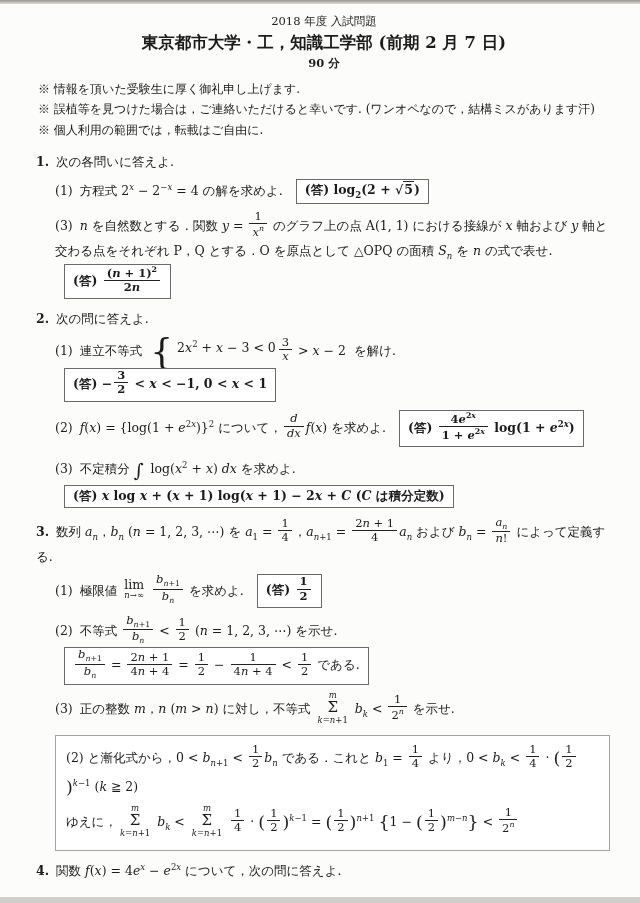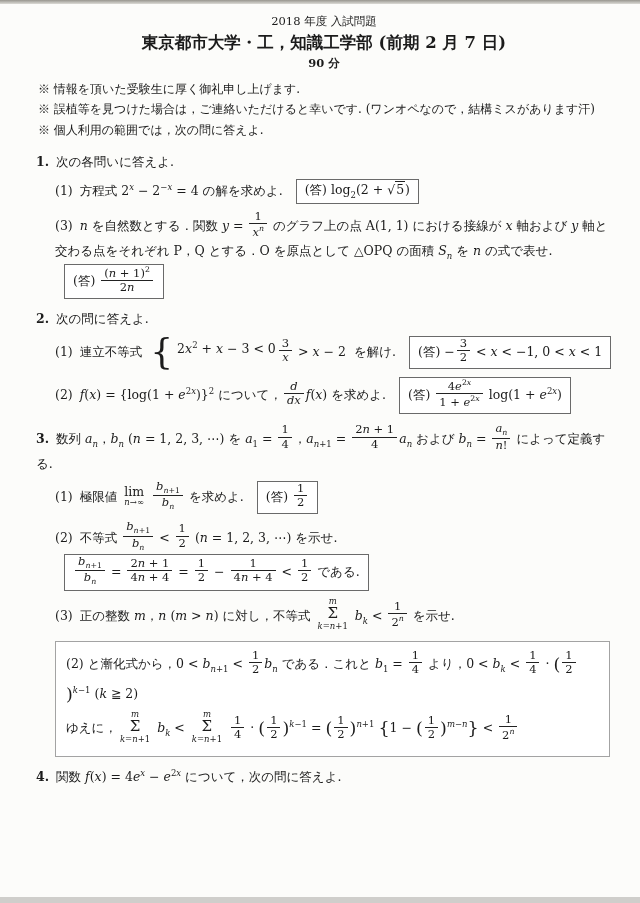--- a/index.html
+++ b/index.html
@@ -22,21 +22,21 @@
   .hdr-dur{font-size:11.5px;margin-bottom:8px;font-weight:bold;}
   
   .notes{font-size:12px;line-height:1.7;margin:8px 0 12px 2px;}
   
   .phead{font-size:12.5px;margin-top:10px;line-height:1.6;}
   .pnum{font-weight:bold;margin-right:7px;}
   .item{font-size:12.5px;margin:7px 0 8px 19px;line-height:1.6;}
   .ilabel{margin-right:7px;}
   .ans{
     display:inline-block;border:1px solid #6a6a6a;background:#fff;
-    padding:2px 8px;margin-left:9px;font-weight:normal;
+    padding:2px 8px;margin-left:9px;font-weight:bold;
     vertical-align:middle;line-height:1.35;white-space:nowrap;
   }
   .proof{font-weight:normal;}
   .blockbox{
     border:1px solid #a3a3a3;background:#fff;display:block;
     padding:5px 10px 7px 10px;margin:8px 2px 8px 19px;
     font-size:12.5px;line-height:1.7;font-weight:normal;
   }
   .bb-line{display:block;margin:3px 0;}
   
@@ -69,21 +69,21 @@
 
   <div class="hdr">
     <div class="hdr-year">2018 年度 入試問題</div>
     <div class="hdr-title">東京都市大学・工，知識工学部 (前期 2 月 7 日)</div>
     <div class="hdr-dur">90 分</div>
   </div>
 
   <div class="notes">
     <div>※ 情報を頂いた受験生に厚く御礼申し上げます.</div>
     <div>※ 誤植等を見つけた場合は，ご連絡いただけると幸いです. (ワンオペなので，結構ミスがあります汗)</div>
-    <div>※ 個人利用の範囲では，次の問に答えよ.</div>
+    <div>※ 個人利用の範囲では，転載はご自由に.</div>
   </div>
 
   <div class="prob">
     <div class="phead">
       <span class="pnum">1.</span><span>次の各問いに答えよ.</span>
     </div>
     <div class="item">
       <span class="ilabel">(1)</span><span>方程式 2<sup><i>x</i></sup> − 2<sup>−<i>x</i></sup> = 4 の解を求めよ.</span>
       <span class="ans">(答) log<sub>2</sub>(2 + √<span class="ol">5</span>)</span>
     </div>
@@ -103,20 +103,24 @@
             <span class="cbody">
               <span>2<i>x</i><sup>2</sup> + <i>x</i> − 3 &lt; 0</span>
               <span><span class="fr"><span class="n">3</span><span class="d"><i>x</i></span></span> &gt; <i>x</i> − 2</span>
             </span>
           </span> を解け.</span>
       <span class="ans">(答) −<span class="fr"><span class="n">3</span><span class="d">2</span></span> &lt; <i>x</i> &lt; −1, 0 &lt; <i>x</i> &lt; 1</span>
     </div>
     <div class="item">
       <span class="ilabel">(2)</span><span><i>f</i>(<i>x</i>) = {log(1 + <i>e</i><sup>2<i>x</i></sup>)}<sup>2</sup> について，<span class="fr"><span class="n"><i>d</i></span><span class="d"><i>dx</i></span></span><i>f</i>(<i>x</i>) を求めよ.</span>
       <span class="ans">(答) <span class="fr"><span class="n">4<i>e</i><sup>2<i>x</i></sup></span><span class="d">1 + <i>e</i><sup>2<i>x</i></sup></span></span> log(1 + <i>e</i><sup>2<i>x</i></sup>)</span>
+    </div>
+    <div class="item">
+      <span class="ilabel">(3)</span><span>不定積分 <span class="int">∫</span> log(<i>x</i><sup>2</sup> + <i>x</i>) <i>dx</i> を求めよ.</span>
+      <span class="ans">(答) <i>x</i> log <i>x</i> + (<i>x</i> + 1) log(<i>x</i> + 1) − 2<i>x</i> + <i>C</i> (<i>C</i> は積分定数)</span>
     </div>
   </div>
 
   <div class="prob">
     <div class="phead">
       <span class="pnum">3.</span><span>数列 <i>a</i><sub><i>n</i></sub>，<i>b</i><sub><i>n</i></sub> (<i>n</i> = 1, 2, 3, ⋯) を <i>a</i><sub>1</sub> = <span class="fr"><span class="n">1</span><span class="d">4</span></span>，<i>a</i><sub><i>n</i>+1</sub> = <span class="fr"><span class="n">2<i>n</i> + 1</span><span class="d">4</span></span><i>a</i><sub><i>n</i></sub> および <i>b</i><sub><i>n</i></sub> = <span class="fr"><span class="n"><i>a</i><sub><i>n</i></sub></span><span class="d"><i>n</i>!</span></span> によって定義する.</span>
     </div>
     <div class="item">
       <span class="ilabel">(1)</span><span>極限値 <span class="stk">
             <span>lim</span>

